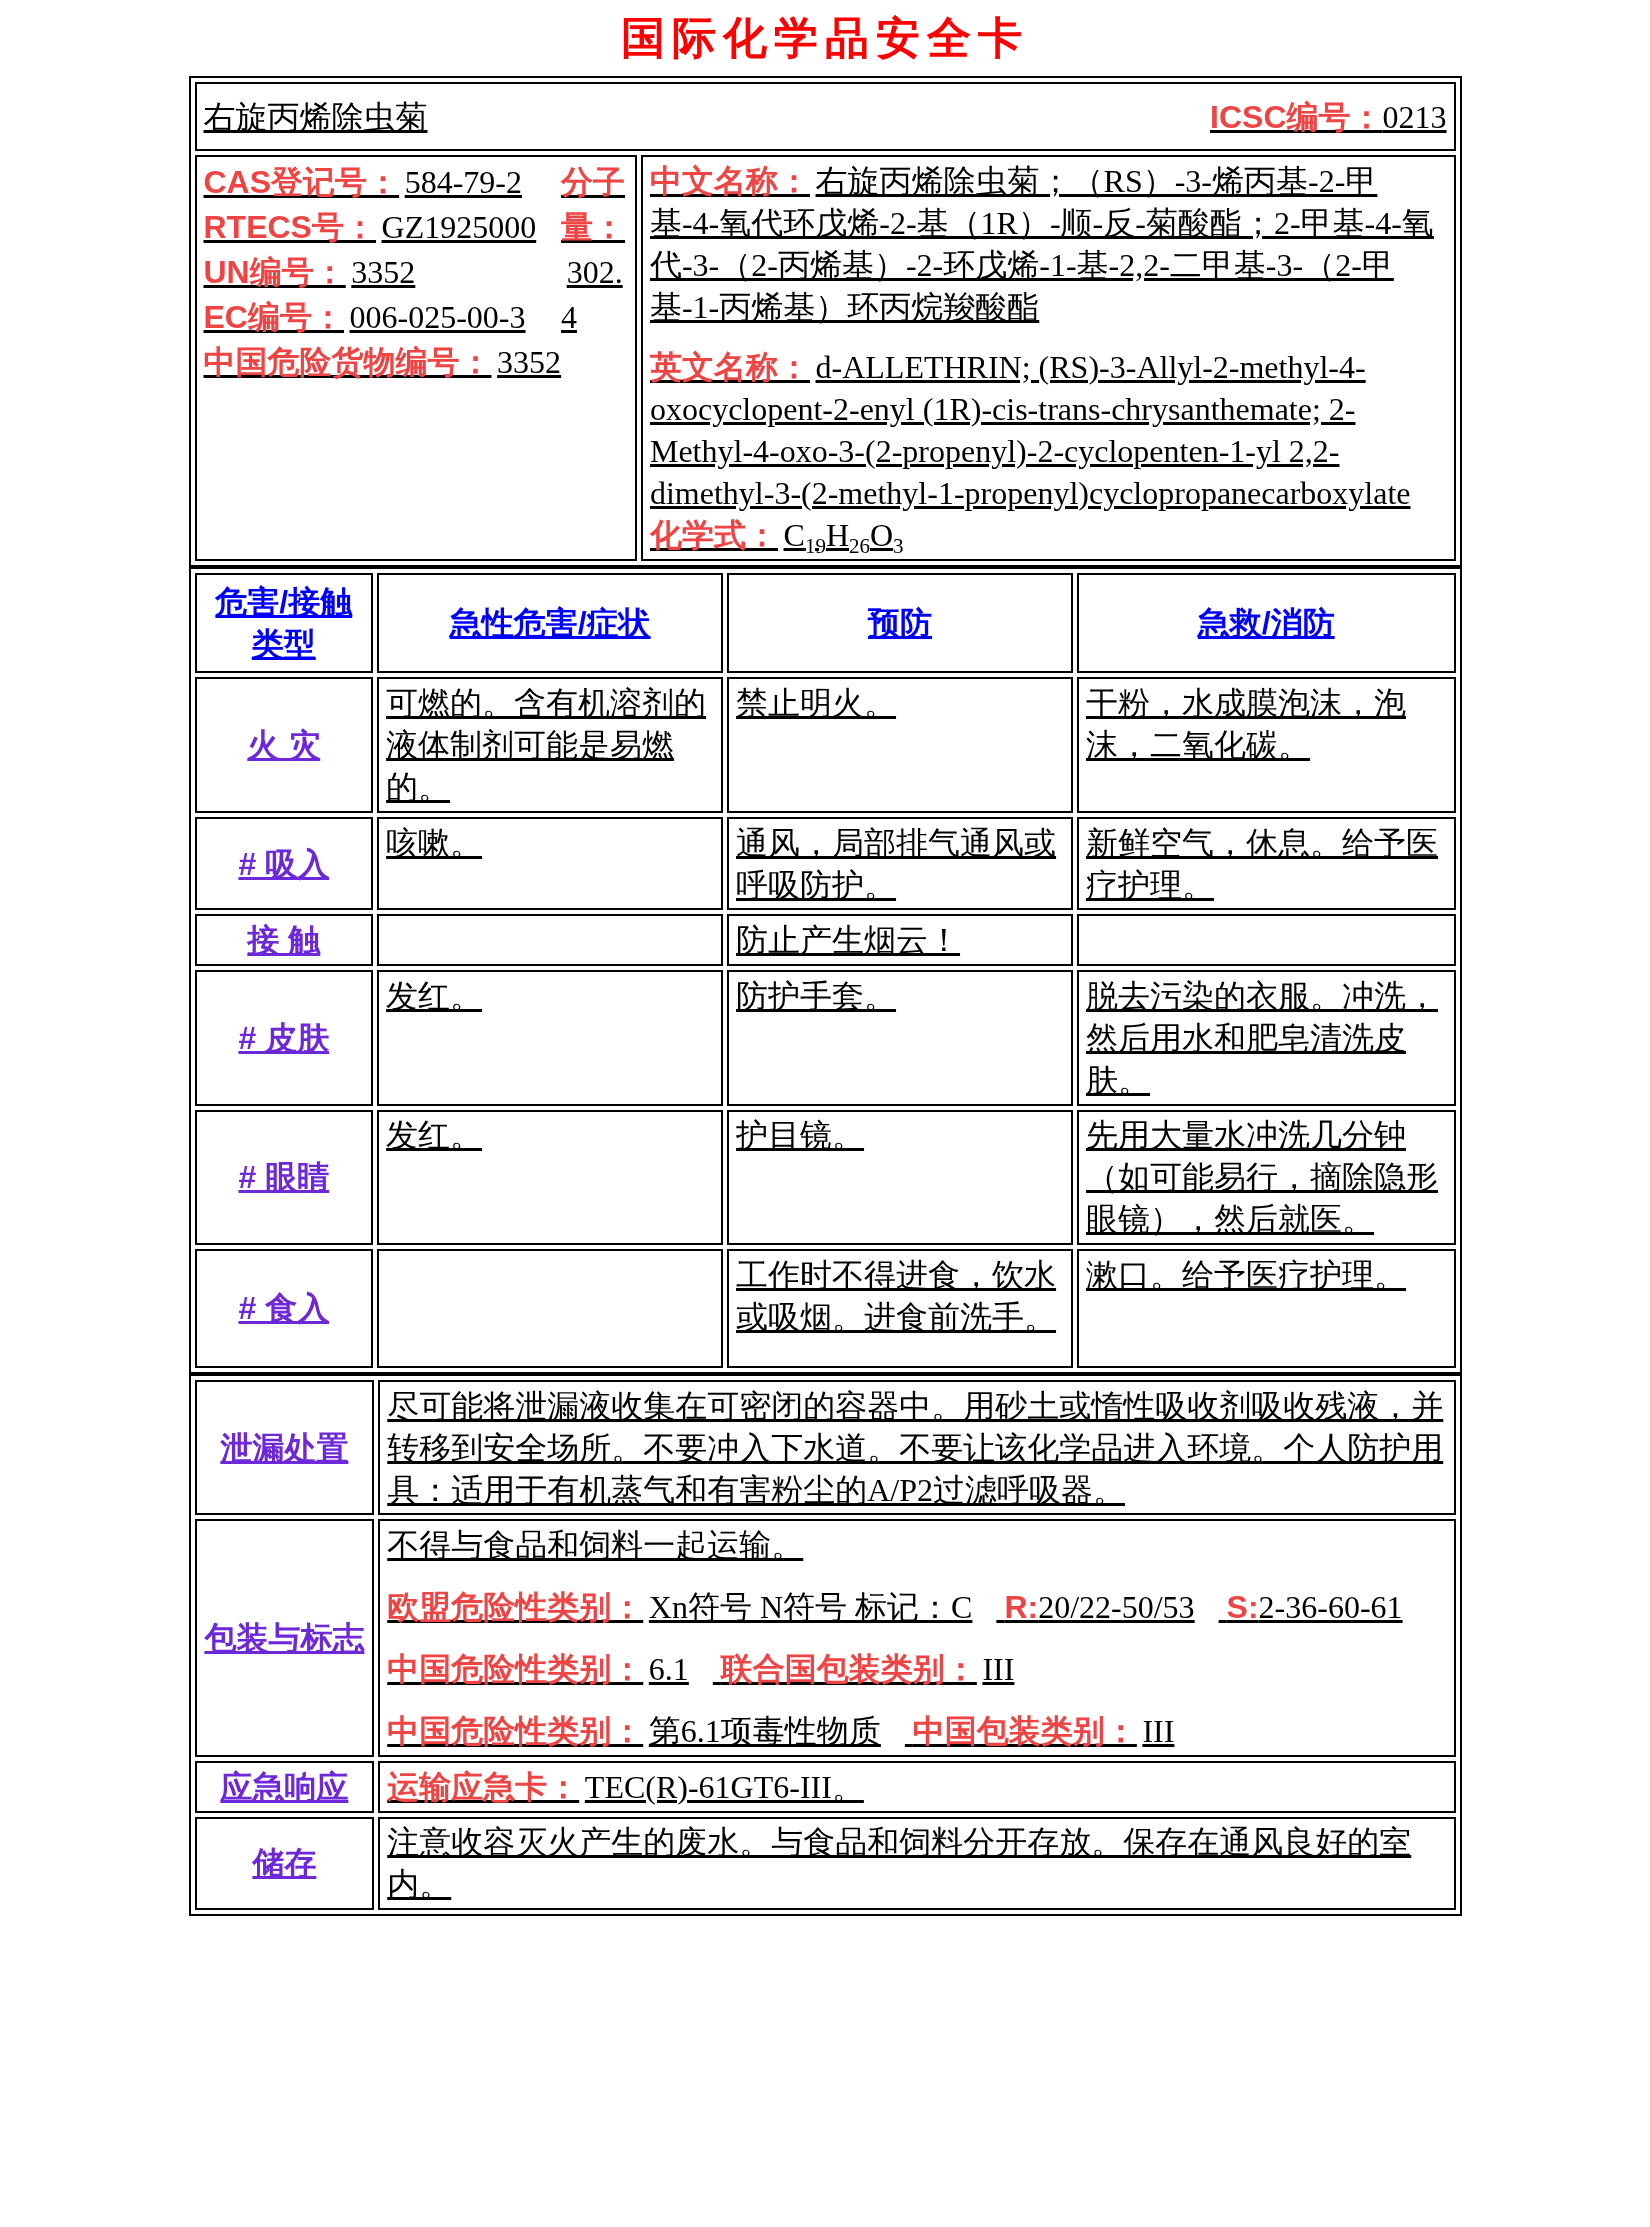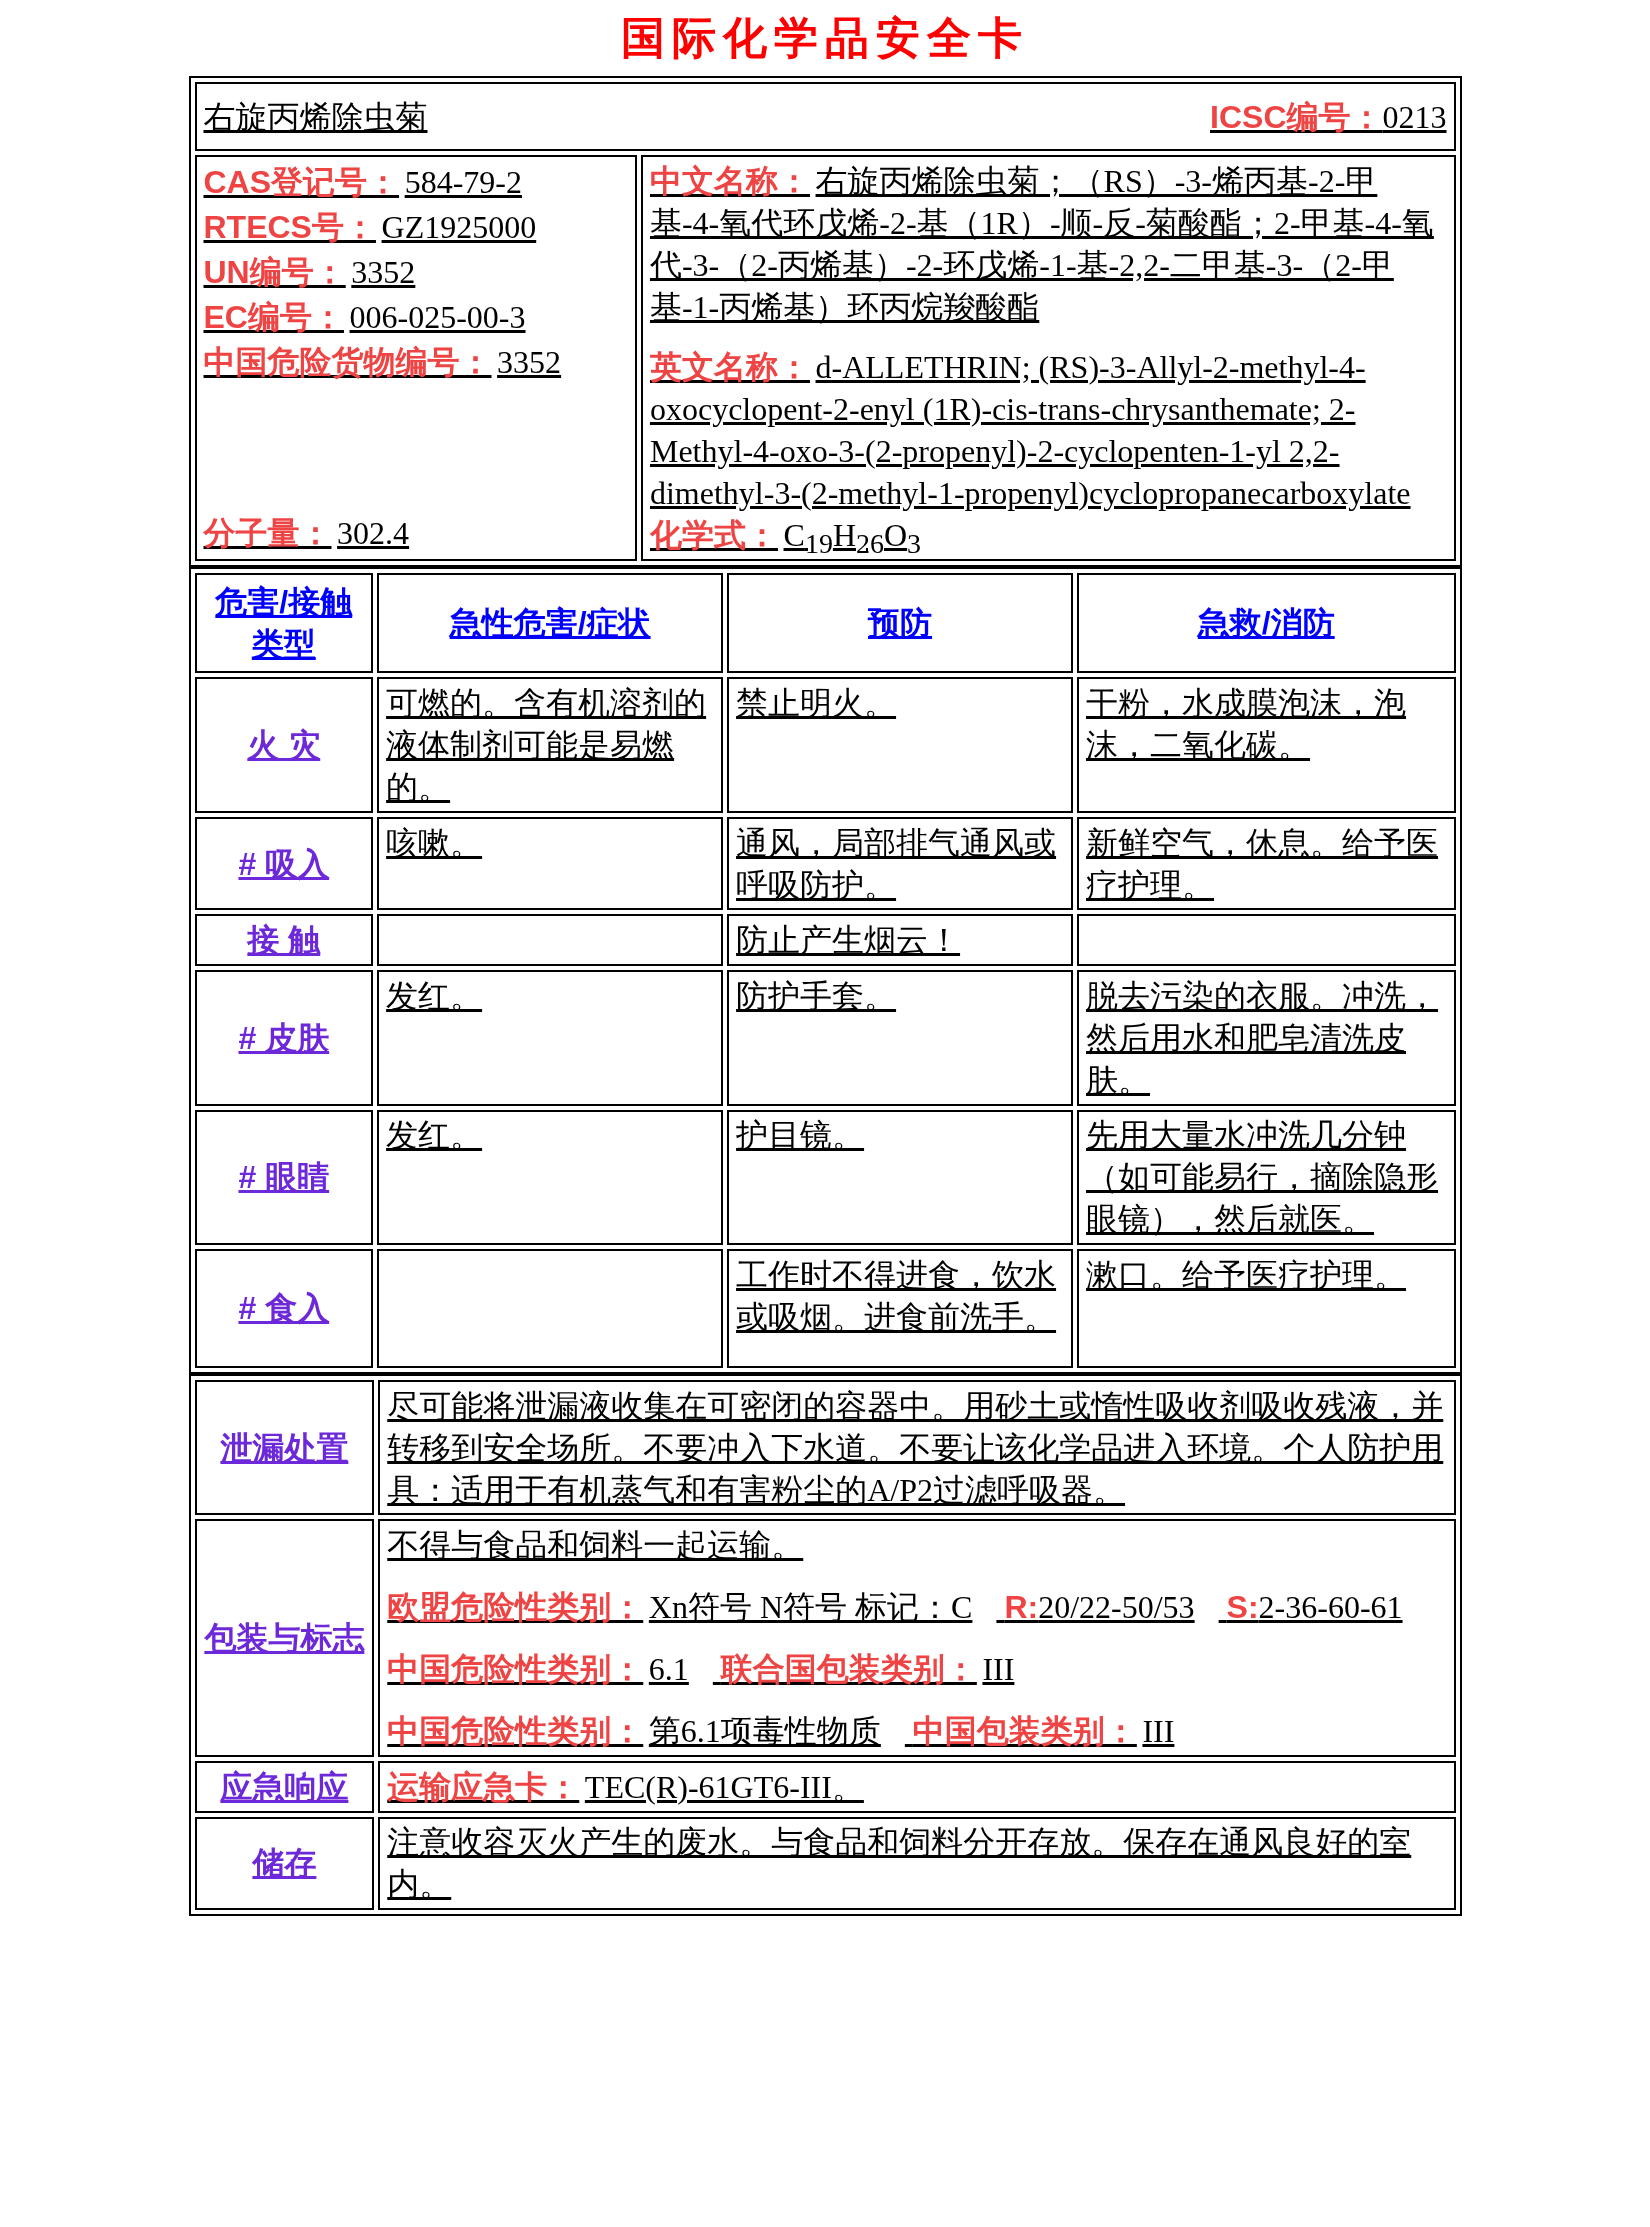--- a/index.html
+++ b/index.html
@@ -48,27 +48,27 @@
     font-weight:bold;
     font-family:"Liberation Sans","DejaVu Sans",sans-serif;
   }
   .blk{color:#000;font-family:"Liberation Serif","DejaVu Serif",serif;font-weight:normal;}
   .val{margin-left:5.6px;}
 
   
   .name-row-cell{height:59px;vertical-align:middle !important;}
   .name-row{display:flex;justify-content:space-between;align-items:center;}
   .id-cell{vertical-align:top;}
-  .id-flex{display:flex;flex-direction:column;height:100%;min-height:392px;justify-content:space-between;}
+  .id-flex{display:flex;flex-direction:row;height:100%;min-height:392px;justify-content:space-between;}
   .id-lines div{line-height:45px;white-space:nowrap;}
   .id-spacer{flex:1 1 auto;min-height:126px;}
   .mw-line{line-height:45px;}
   .names-cell p{margin:0;}
   .names-cell .p-en{margin-top:18px;}
-  sub.f{font-size:28px;line-height:0;}
+  sub.f{font-size:21px;line-height:0;}
 
   
   td.rowlabel{
     text-align:center;
     vertical-align:middle !important;
     color:#6d28d9;
     font-weight:bold;
     font-family:"Liberation Sans","DejaVu Sans",sans-serif;
     padding:2.8px 2.8px;
   }

